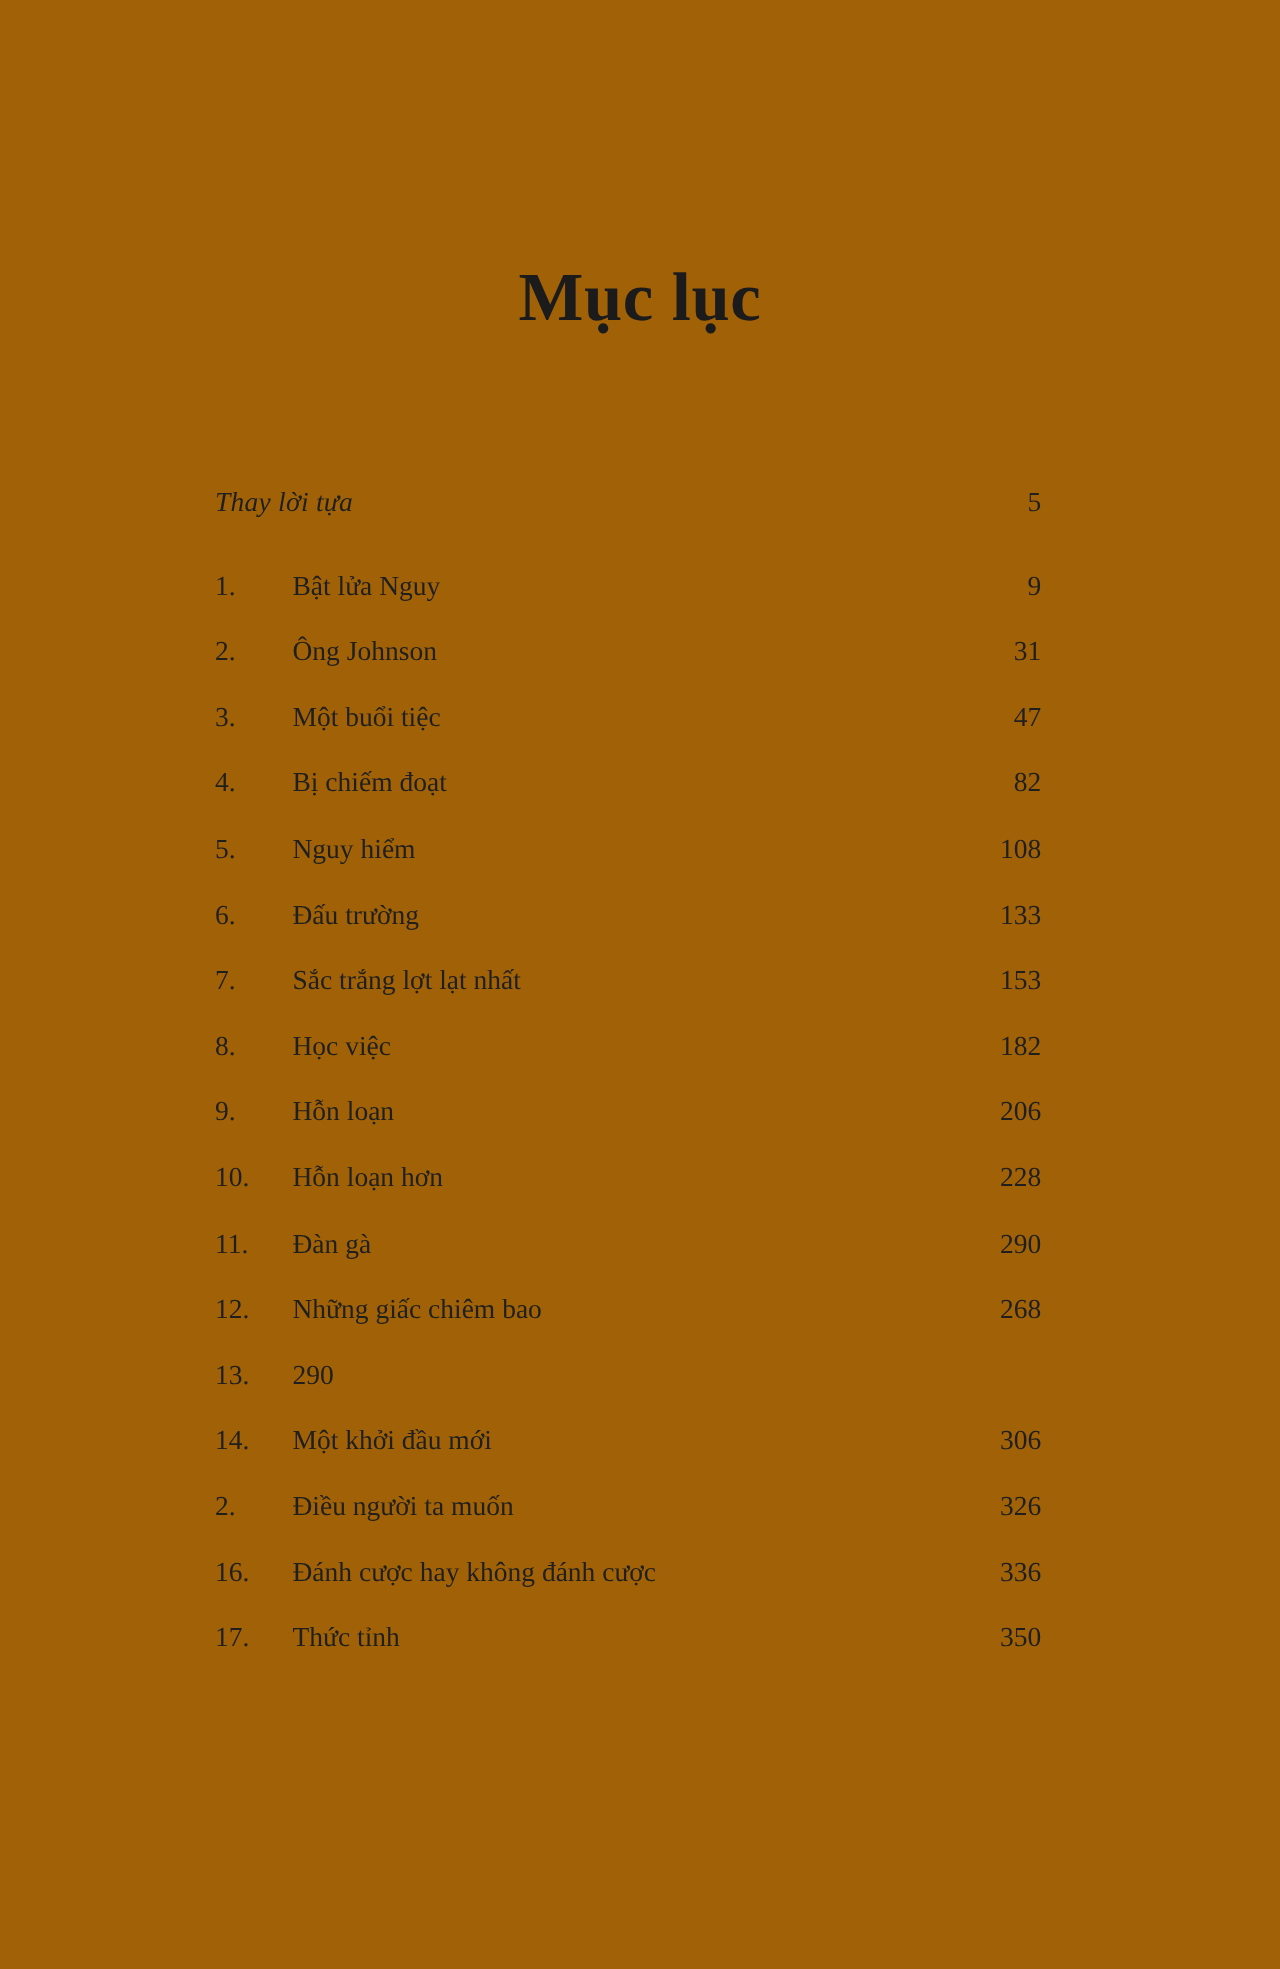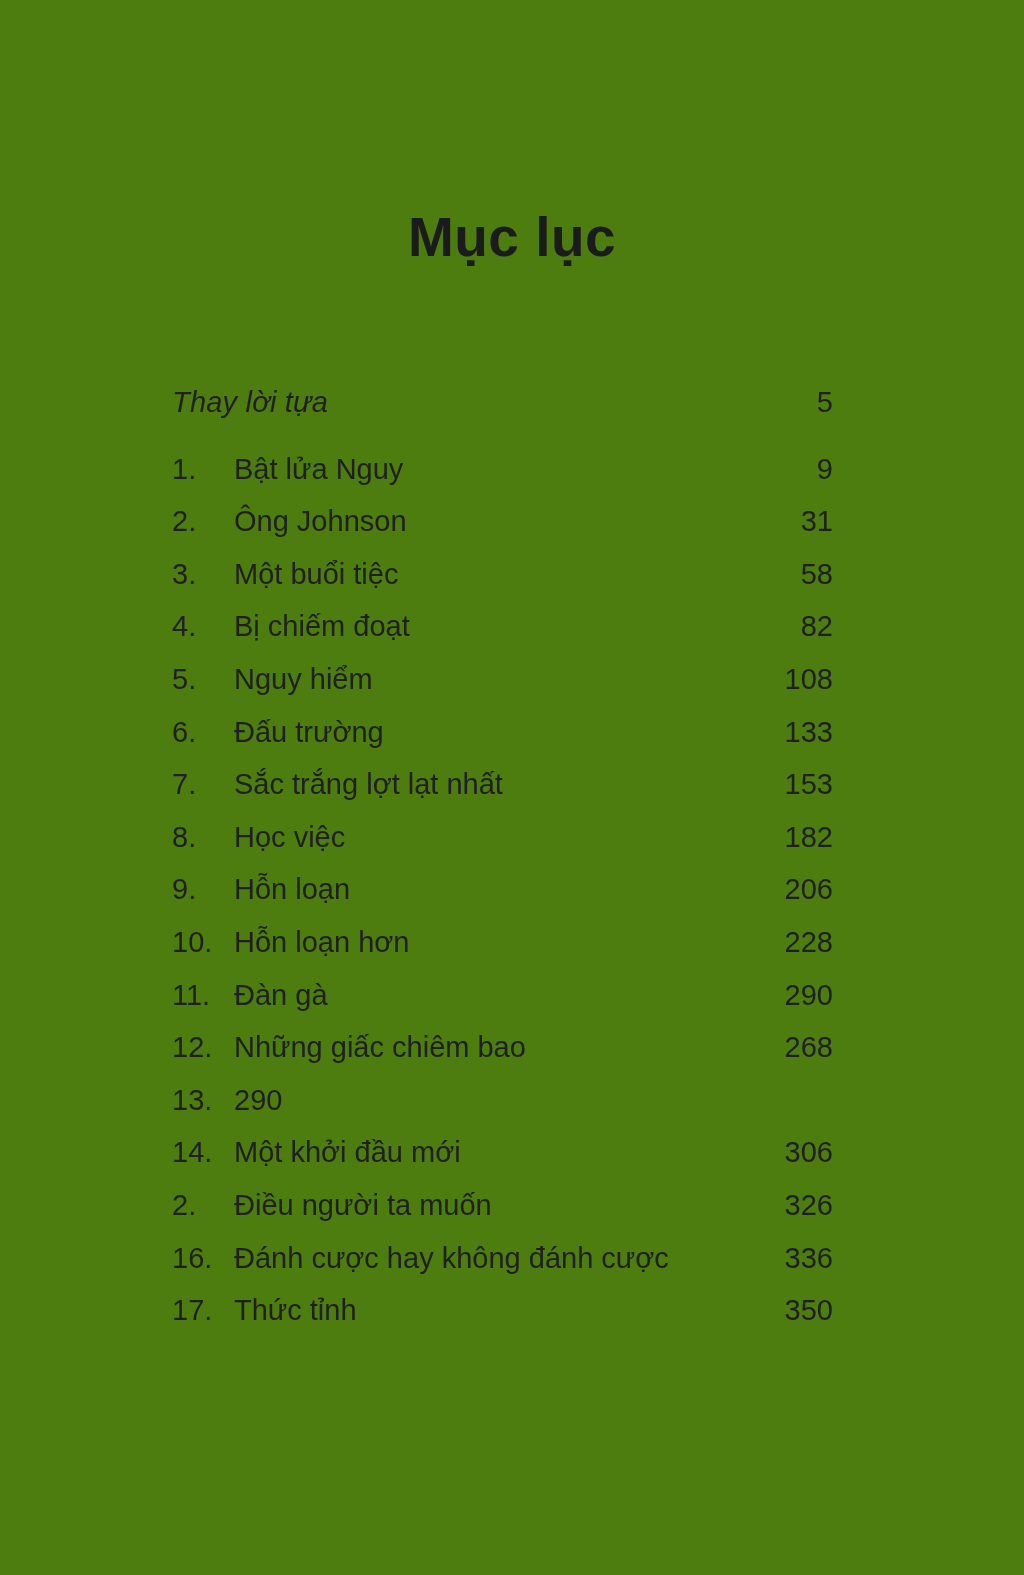--- a/index.html
+++ b/index.html
@@ -1,22 +1,22 @@
 <!DOCTYPE html>
 <html><head>
 <meta charset="utf-8">
 <style>
   * { margin: 0; padding: 0; box-sizing: border-box; }
   html, body { background: #ffffff; }
   .page {
     position: relative;
     width: 1024px;
     height: 1575px;
-    background: #4d7c0f;
-    font-family: Liberation Sans, sans-serif;
+    background: #a16207;
+    font-family: Liberation Serif, serif;
     color: #1f1f1f;
     overflow: hidden;
   }
   .page-title {
     position: absolute;
     top: 210px;
     left: 0;
     width: 100%;
     text-align: center;
     font-size: 55px;
@@ -27,21 +27,21 @@
   }
   .toc {
     position: absolute;
     left: 172px;
     top: 376px;
     width: 661px;
   }
   .row {
     display: flex;
     align-items: center;
-    font-size: 29px;
+    font-size: 22px;
     line-height: 52.6px;
     height: 52.6px;
     white-space: nowrap;
   }
   .row.preface {
     margin-bottom: 14px;
   }
   .preface-label {
     flex: 1;
     font-style: italic;
@@ -77,21 +77,21 @@
           <span class="pagenum">9</span>
         </div>
         <div class="row entry">
           <span class="num">2.</span>
           <span class="title">Ông Johnson</span>
           <span class="pagenum">31</span>
         </div>
         <div class="row entry">
           <span class="num">3.</span>
           <span class="title">Một buổi tiệc</span>
-          <span class="pagenum">58</span>
+          <span class="pagenum">47</span>
         </div>
         <div class="row entry">
           <span class="num">4.</span>
           <span class="title">Bị chiếm đoạt</span>
           <span class="pagenum">82</span>
         </div>
         <div class="row entry">
           <span class="num">5.</span>
           <span class="title">Nguy hiểm</span>
           <span class="pagenum">108</span>

